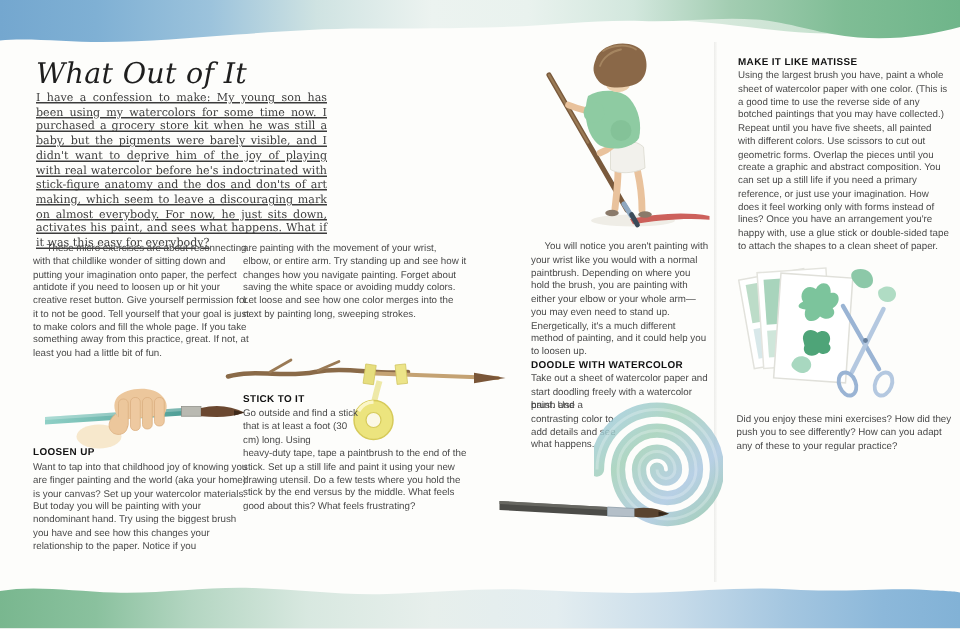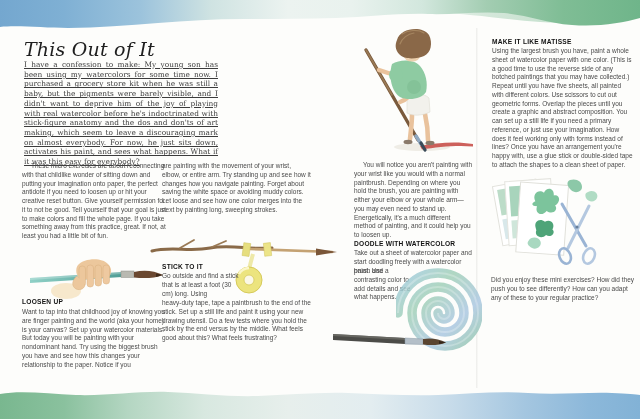--- a/index.html
+++ b/index.html
@@ -87,21 +87,21 @@
         <stop offset="0.92" stop-color="#8cb8da"></stop>
         <stop offset="1" stop-color="#82b2d6"></stop>
       </linearGradient>
     </defs>
     <path fill="url(#gBot)" d="M0,34 V9 C22,5 48,9 76,10 C108,11 138,6 168,7 C198,8 228,12 258,11 C288,10 318,7 348,8 C378,9 408,11 438,10 C468,9 498,6 528,8 C558,10 588,7 612,8 C628,9 636,9 640,10 V34 Z"></path>
     <path fill="url(#gBot)" opacity="0.4" d="M0,34 V16 C40,12 90,18 140,17 C200,16 260,13 320,14 C380,15 440,13 500,15 C560,17 600,13 640,16 V34 Z"></path>
   </svg>
 
   <div class="fold"></div>
 
-  <div class="page-title">This Out of It</div>
+  <div class="page-title">What Out of It</div>
   <div class="intro">I have a confession to make: My young son has been using my watercolors for some time now. I purchased a grocery store kit when he was still a baby, but the pigments were barely visible, and I didn't want to deprive him of the joy of playing with real watercolor before he's indoctrinated with stick-figure anatomy and the dos and don'ts of art making, which seem to leave a discouraging mark on almost everybody. For now, he just sits down, activates his paint, and sees what happens. What if it was this easy for everybody?</div>
 
   <div class="body-text indent p-micro">These micro exercises are about reconnecting with that childlike wonder of sitting down and putting your imagination onto paper, the perfect antidote if you need to loosen up or hit your creative reset button. Give yourself permission for it to not be good. Tell yourself that your goal is just to make colors and fill the whole page. If you take something away from this practice, great. If not, at least you had a little bit of fun.</div>
 
   <svg class="illus" style="left:26px;top:252px;" width="142" height="48" viewBox="0 0 142 48">
     <defs>
       <linearGradient id="gHandle" x1="0" y1="0" x2="1" y2="0">
         <stop offset="0" stop-color="#8fd0c6"></stop>
           <stop offset="1" stop-color="#4f9e96"></stop>
       </linearGradient>

